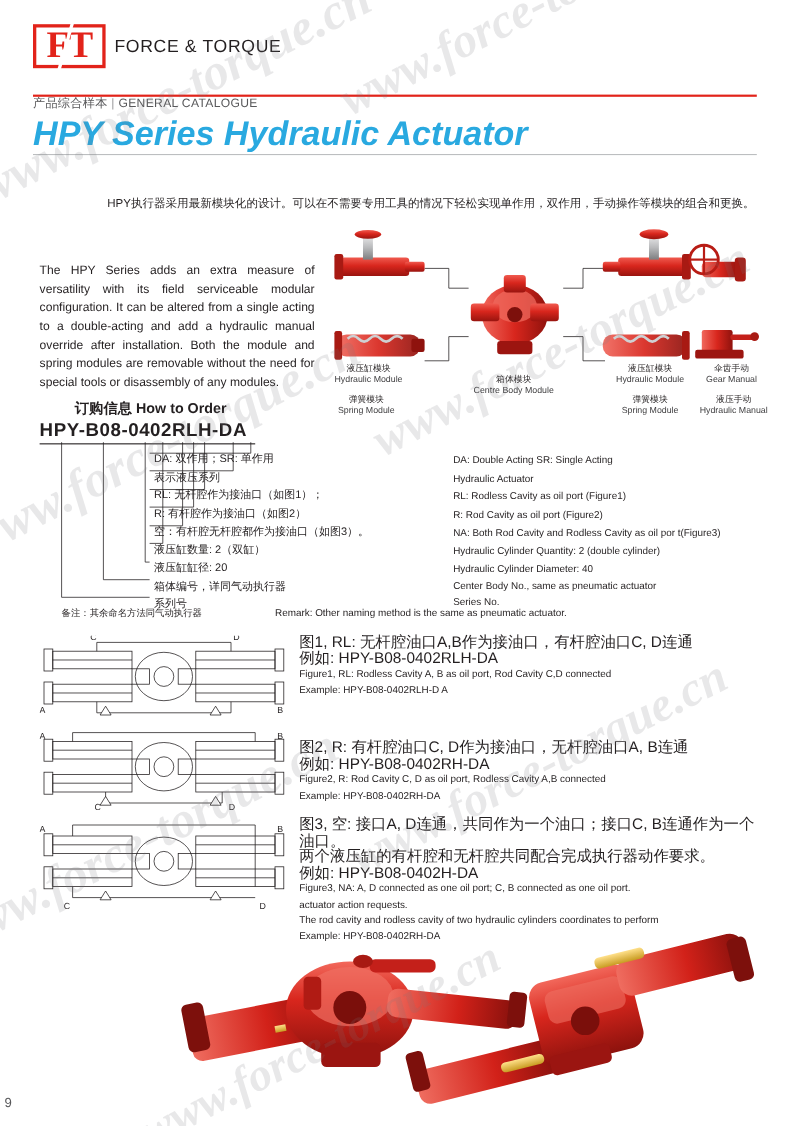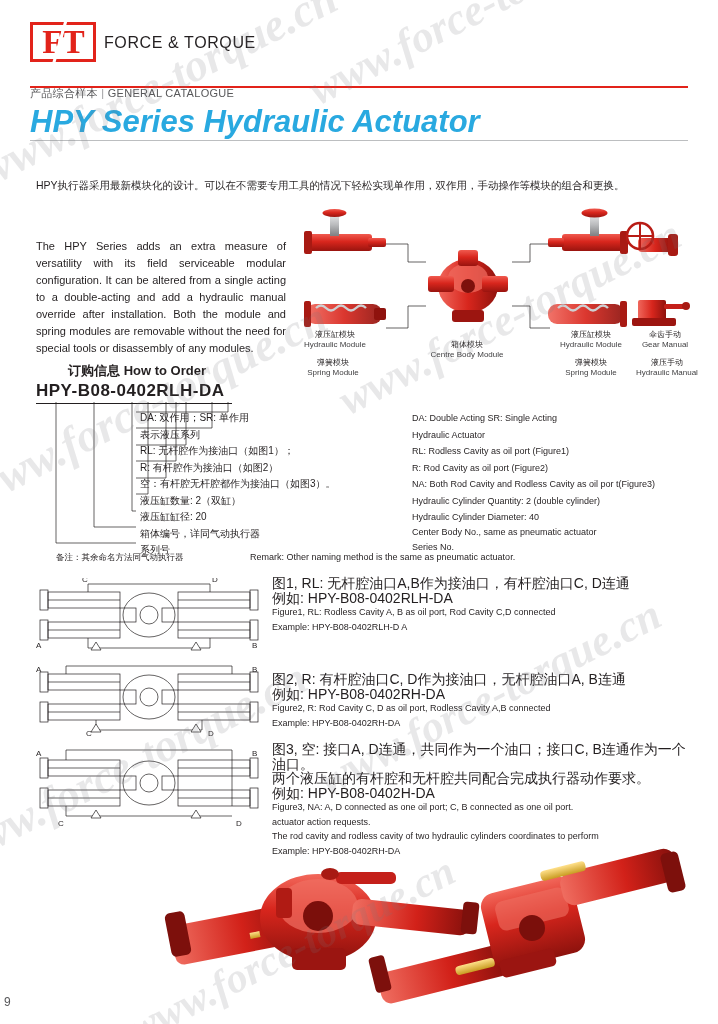--- a/index.html
+++ b/index.html
@@ -82,21 +82,21 @@
     color: #29a9e0; letter-spacing: 0px;
   }
   .title-rule {
     position: absolute; left: 30px; top: 140px; width: 658px; height: 1px;
     background: #bcbec0;
   }
 
   
   .intro-cn {
     position: absolute; left: 36px; top: 178px; width: 650px;
-    font-size: 10.5px; line-height: 1.5; color: #231f20;
+    font-size: 10.5px; line-height: 1.5; color: #231f20; text-align: right;
   }
   .intro-en {
     position: absolute; left: 36px; top: 202px; width: 250px;
     font-size: 11px; line-height: 1.55; color: #231f20;
     text-align: justify;
     margin-top: 36px;
   }
 
   
   .module-area { position: absolute; left: 290px; top: 200px; width: 400px; height: 190px; }

